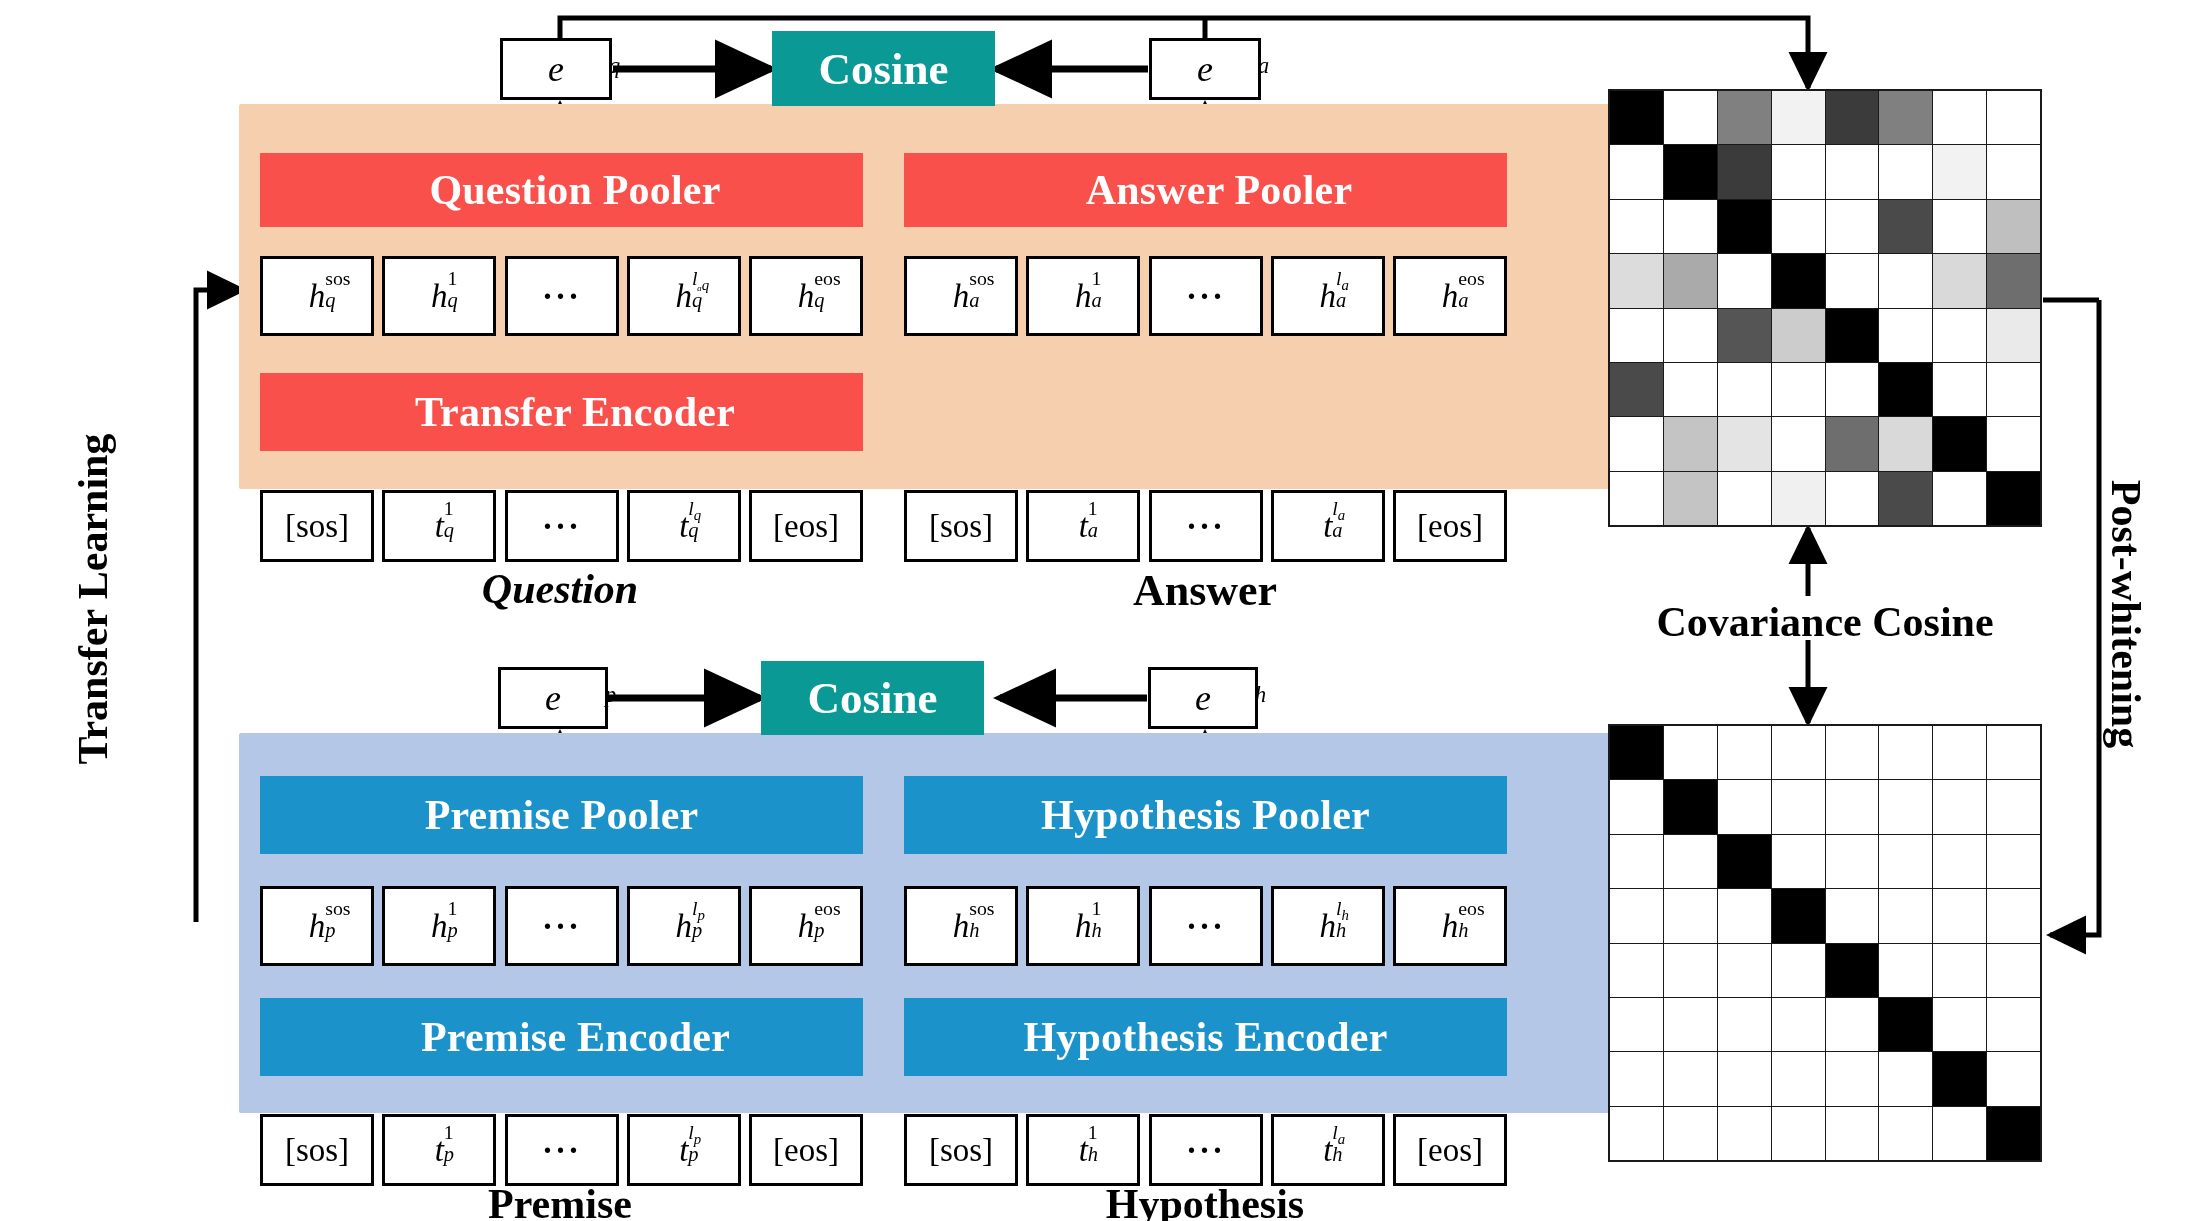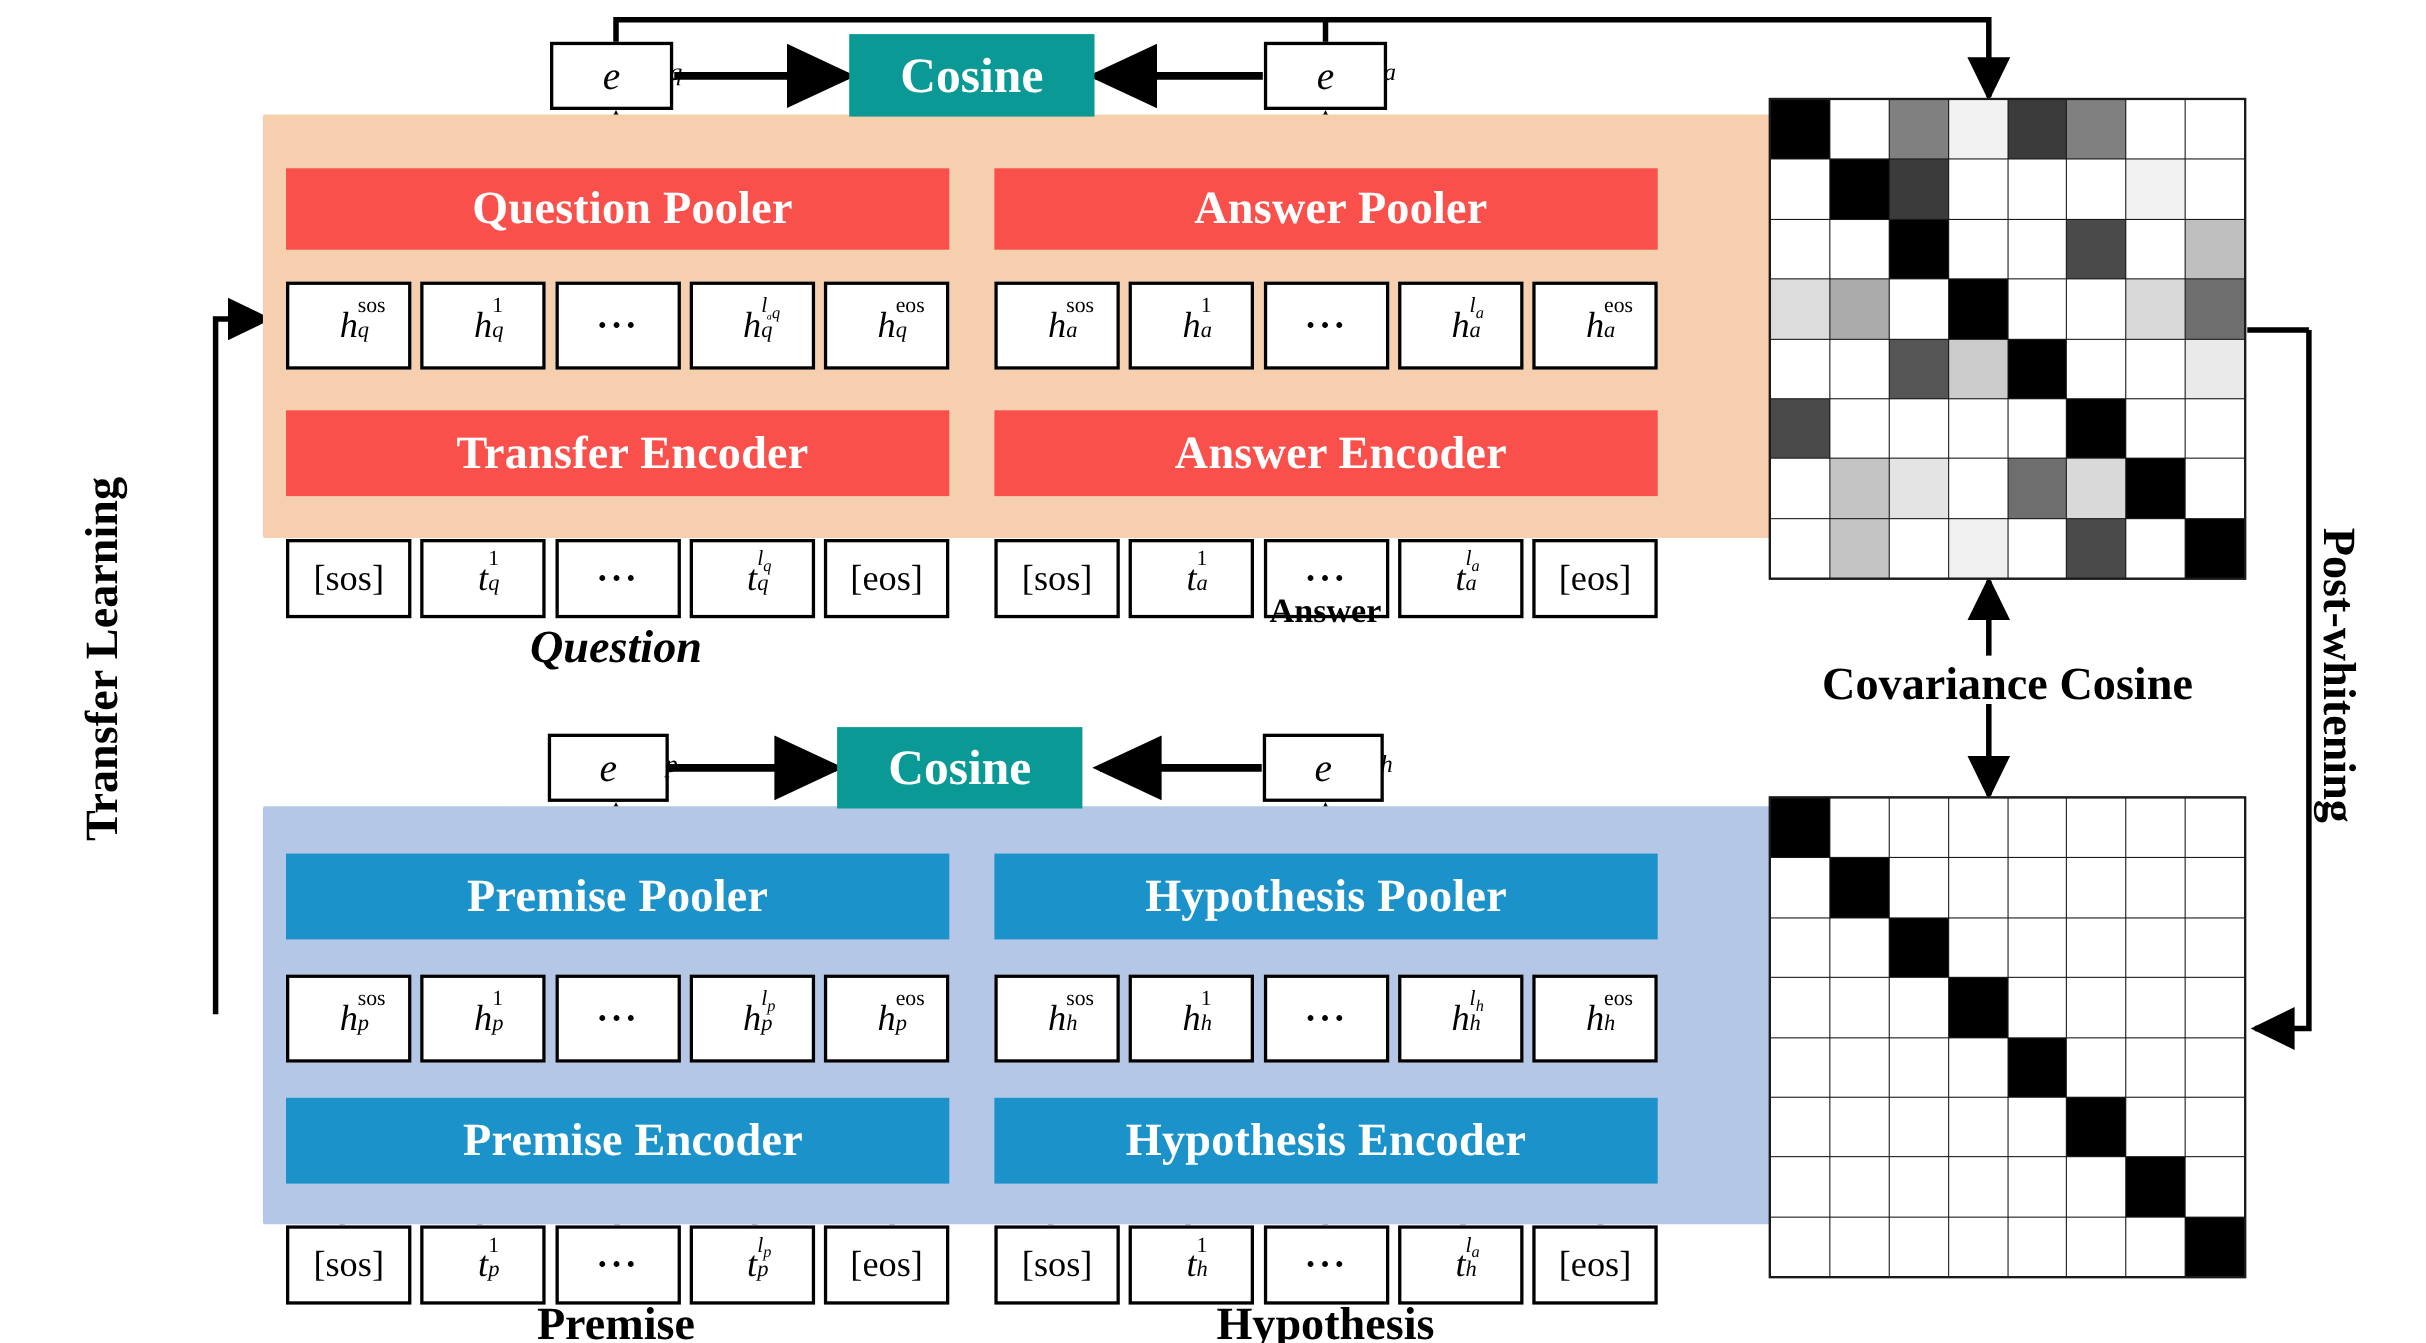--- a/index.html
+++ b/index.html
@@ -222,21 +222,20 @@
   <div class="abs emb" style="left:1149px;top:38px;width:112px;height:62px;font-size:36px;">
     <span class="m"><i class="it">e</i><i class="sub">a</i></span>
   </div>
 
   <div class="abs cosine" style="left:772px;top:31px;width:223px;height:75px;font-size:45px;">Cosine</div>
 
   <div class="abs bar bar-red" style="left:260px;top:153px;width:603px;height:74px;font-size:42px;">Question Pooler</div>
   <div class="abs bar bar-red" style="left:904px;top:153px;width:603px;height:74px;font-size:42px;">Answer Pooler</div>
 
   <div class="abs bar bar-red" style="left:260px;top:373px;width:603px;height:78px;font-size:42px;">Transfer Encoder</div>
-  <div class="abs bar bar-red" style="left:904px;top:373px;width:603px;height:78px;font-size:42px;">Answer Encoder</div>
 
   <div id="q-hidden" class="abs" style="left: 260px; top: 256px; width: 603px; height: 80px; display: flex; justify-content: space-between; align-items: flex-start;">
       <div class="tok" style="width: 108px; height: 74px; font-size: 33px;">
         <span class="m"><i class="it">h</i><span class="sup">sos</span><i class="sub">q</i></span>
       </div>
       <div class="tok" style="width: 108px; height: 74px; font-size: 33px;">
         <span class="m"><i class="it">h</i><span class="sup">1</span><i class="sub">q</i></span>
       </div>
       <div class="tok" style="width: 108px; height: 74px; font-size: 33px;">
         <span class="dots">···</span>
@@ -295,21 +294,21 @@
       </div>
       <div class="tok" style="width: 108px; height: 66px; font-size: 33px;">
         <span class="m"><i class="it">t</i><span class="sup"><i class="it">l</i><i class="it" style="font-size: 0.75em; vertical-align: sub;">a</i></span><i class="sub">a</i></span>
       </div>
       <div class="tok" style="width: 108px; height: 66px; font-size: 33px;">
         <span class="plain">[eos]</span>
       </div>
     </div>
 
   <div class="abs caption" style="left:380px;top:565px;width:360px;font-size:42px;font-style:italic;">Question</div>
-  <div class="abs caption" style="left:1025px;top:537px;width:360px;font-size:31px;">Answer</div>
+  <div class="abs caption" style="left:1025px;top:565px;width:360px;font-size:44px;">Answer</div>
 
   <div class="abs panel panel-nli" style="left:239px;top:733px;width:1520px;height:380px;"></div>
 
   <div class="abs emb" style="left:498px;top:667px;width:110px;height:62px;font-size:36px;">
     <span class="m"><i class="it">e</i><i class="sub">p</i></span>
   </div>
   <div class="abs emb" style="left:1148px;top:667px;width:110px;height:62px;font-size:36px;">
     <span class="m"><i class="it">e</i><i class="sub">h</i></span>
   </div>
 

